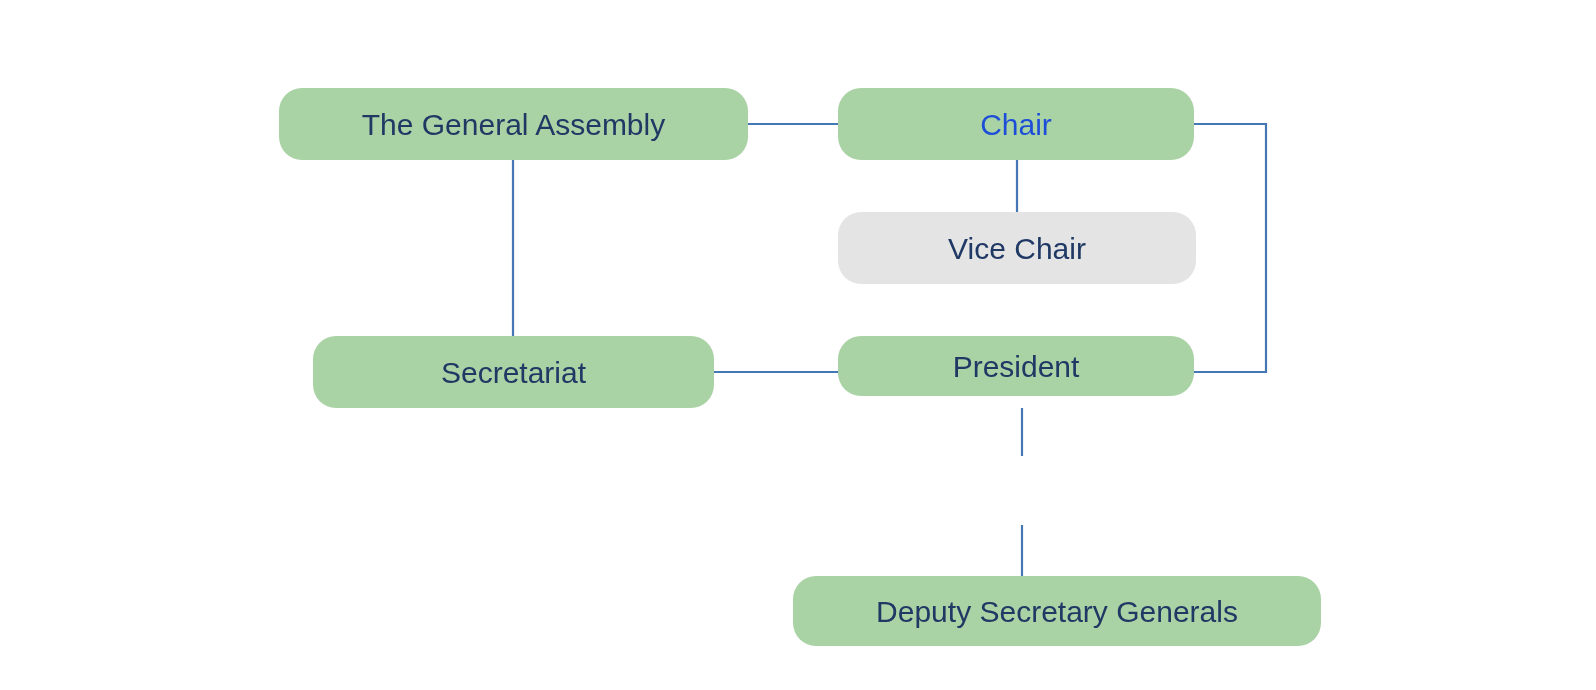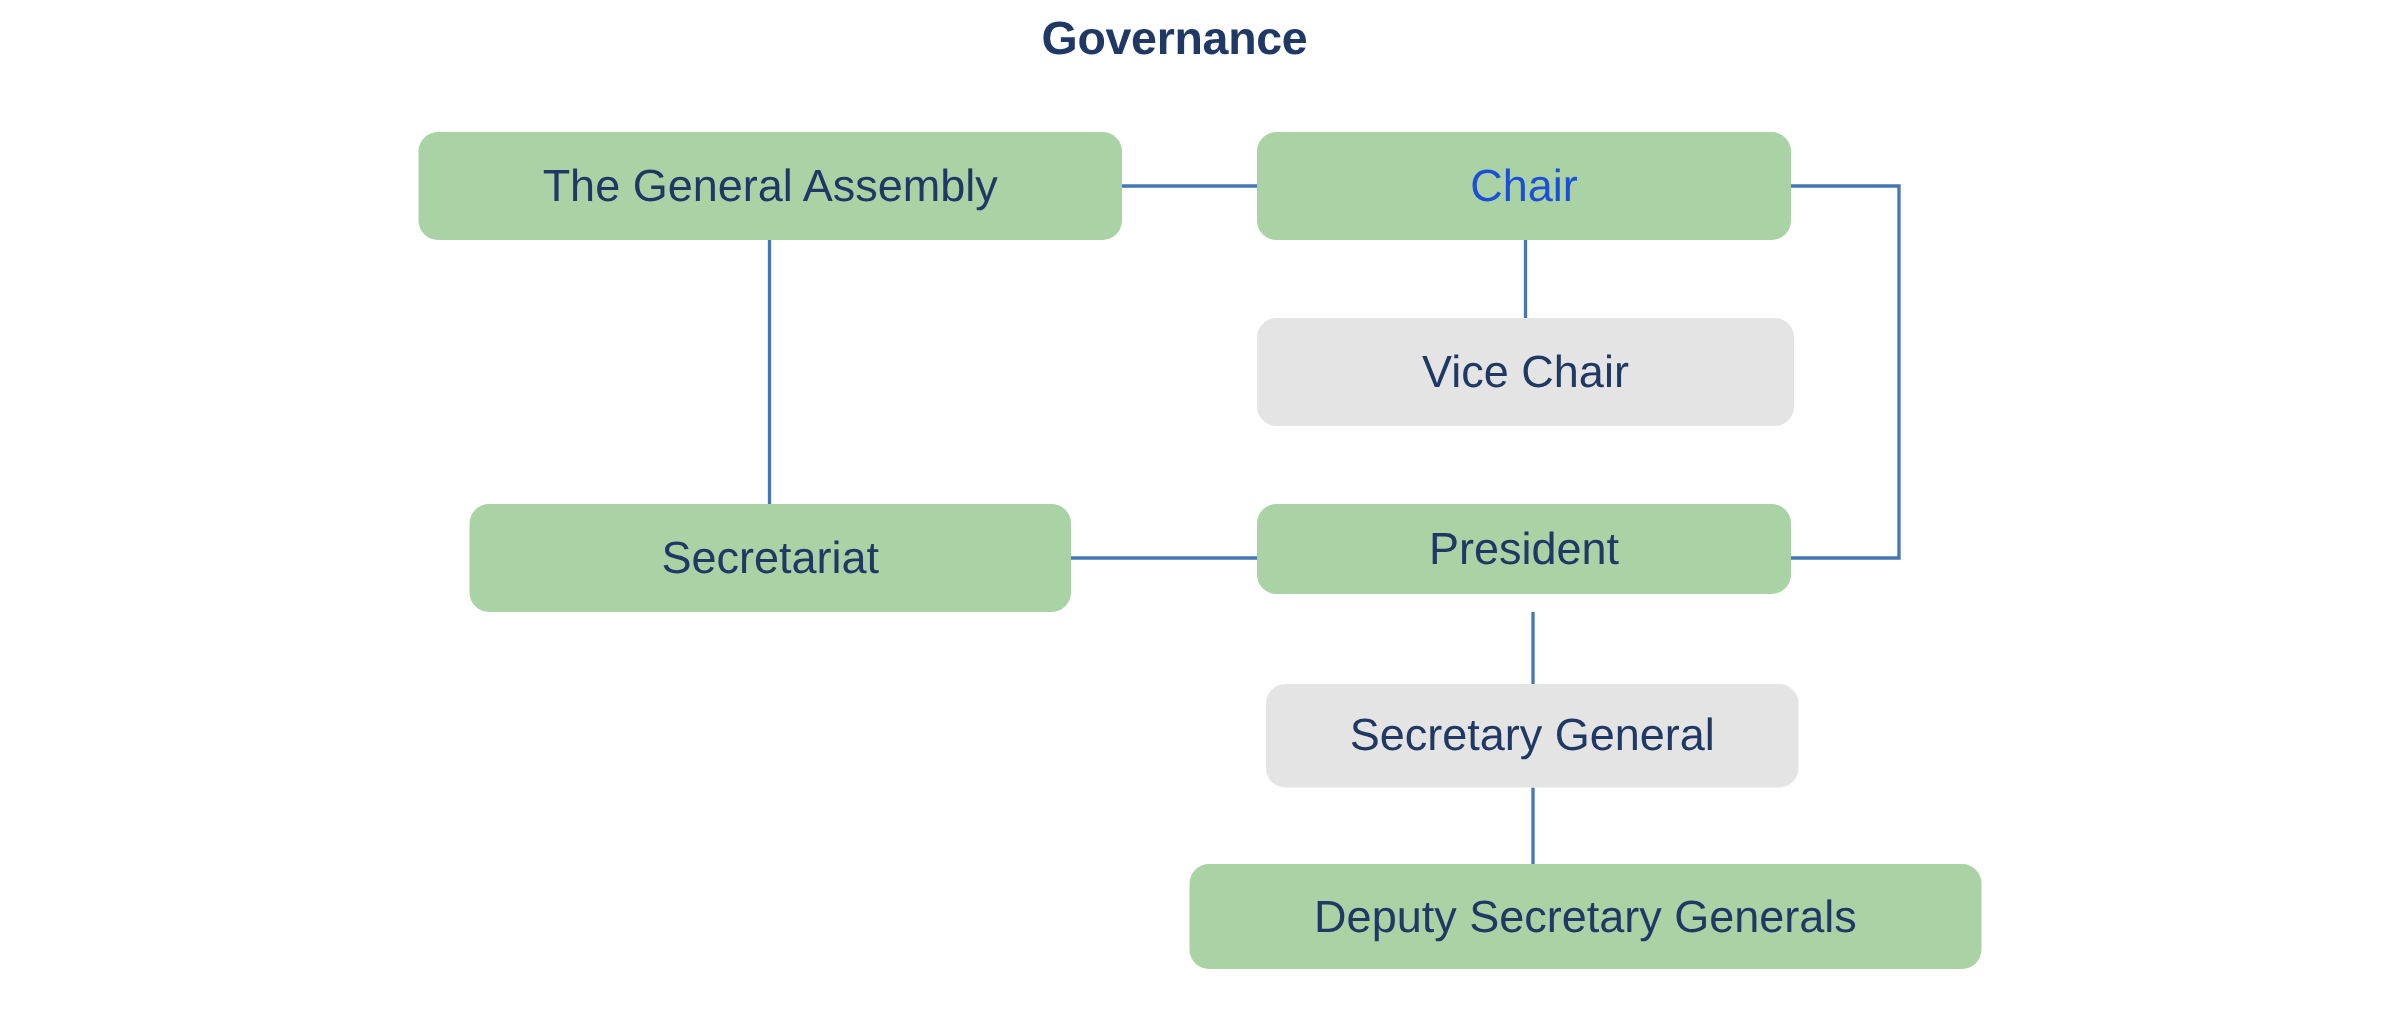--- a/index.html
+++ b/index.html
@@ -38,21 +38,21 @@
     left: 0;
     top: 0;
     width: 1596px;
     height: 690px;
     pointer-events: none;
   }
   
   .node {
     position: absolute;
     box-sizing: border-box;
-    border-radius: 13px;
+    border-radius: 23px;
     display: flex;
     align-items: center;
     justify-content: center;
     color: #1F3864;
     font-size: 30px;
     font-weight: normal;
     line-height: 1.1;
     white-space: nowrap;
     text-align: center;
     z-index: 2;
@@ -60,21 +60,20 @@
   .node.green { background: #A9D3A5; }
   .node.gray  { background: #E4E4E4; }
 
   .node-label { display: block; }
 </style>
 </head>
 <body>
 
 <div id="canvas" style="background: rgb(255, 255, 255);">
 
-  <div id="chart-title" style="color: rgb(31, 56, 100);">Governance</div>
 
   <svg id="connectors" viewBox="0 0 1596 690" width="1596" height="690">
     <g fill="none" stroke="#4477B4" stroke-width="2.2" stroke-linecap="butt" stroke-linejoin="miter">
       <path d="M 748 124 L 838 124" stroke="#4477B4"></path>
       <path d="M 513 160 L 513 336" stroke="#4477B4"></path>
       <path d="M 1017 160 L 1017 212" stroke="#4477B4"></path>
       <path d="M 1194 124 L 1266 124 L 1266 372 L 1194 372" stroke="#4477B4"></path>
       <path d="M 714 372 L 838 372" stroke="#4477B4"></path>
       <path d="M 1022 408 L 1022 456" stroke="#4477B4"></path>
       <path d="M 1022 525 L 1022 576" stroke="#4477B4"></path>
@@ -94,21 +93,18 @@
   </div>
 
   <div class="node green" style="left: 313px; top: 336px; width: 401px; height: 72px; background: rgb(169, 211, 165); color: rgb(31, 56, 100);">
     <span class="node-label">Secretariat</span>
   </div>
 
   <div class="node green" style="left: 838px; top: 336px; width: 356px; height: 60px; background: rgb(169, 211, 165); color: rgb(31, 56, 100);">
     <span class="node-label">President</span>
   </div>
 
-  <div class="node gray" style="left: 844px; top: 456px; width: 355px; height: 69px; background: rgb(228, 228, 228); color: rgb(31, 56, 100);">
-    <span class="node-label">Secretary General</span>
-  </div>
 
   <div class="node green" style="left: 793px; top: 576px; width: 528px; height: 70px; background: rgb(169, 211, 165); color: rgb(31, 56, 100);">
     <span class="node-label">Deputy Secretary Generals</span>
   </div>
 
 </div>
 
 </body></html>

